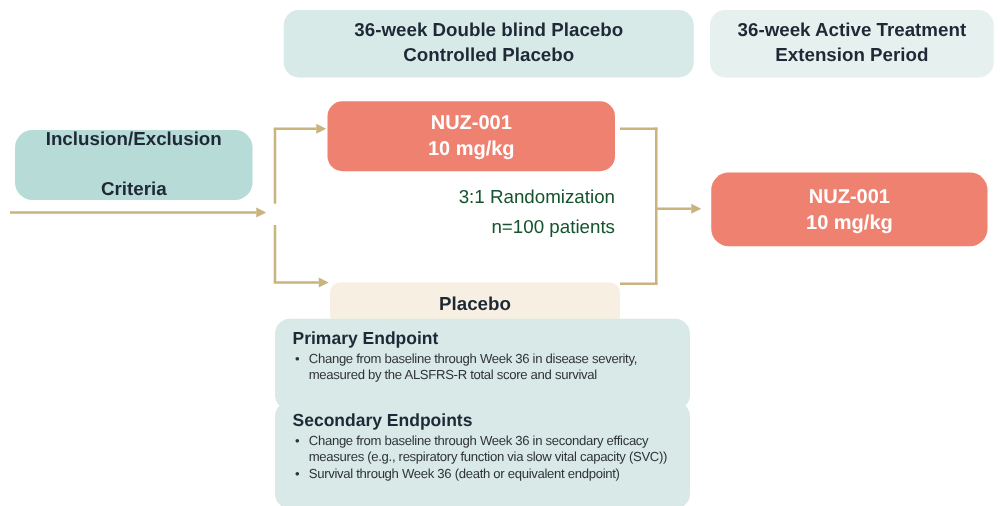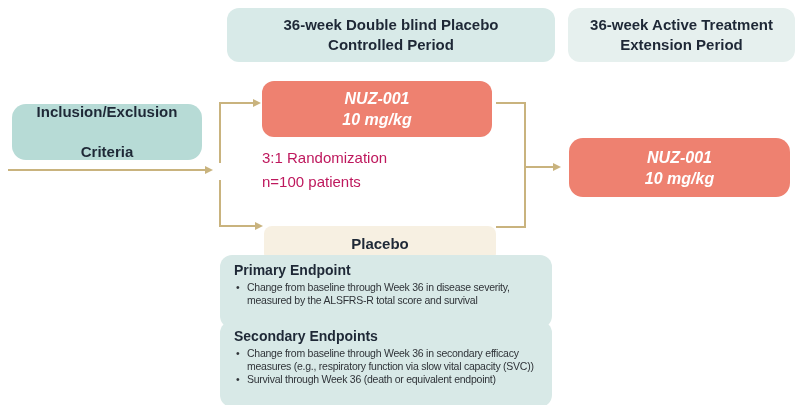--- a/index.html
+++ b/index.html
@@ -38,36 +38,35 @@
     font-size: 15px;
     line-height: 20px;
   }
   .salmon-box {
     background: #ee8170;
     border-radius: 12px;
     color: #ffffff;
     font-weight: 700;
     font-size: 16px;
     line-height: 21px;
-    font-style: italic;
   }
   .cream-box {
     background: #f7f0e2;
     border-radius: 8px;
     color: #1e2836;
     font-weight: 700;
     font-size: 15px;
   }
   .center-note {
     position: absolute;
     left: 262px;
     top: 146px;
     width: 230px;
-    text-align: left;
-    color: #be185d;
+    text-align: right;
+    color: #14532d;
     font-size: 15px;
     line-height: 24px;
   }
   .endpoint-box {
     position: absolute;
     left: 220px;
     width: 332px;
     background: #d8e9e7;
     border-radius: 12px;
     padding: 6px 10px 21px 14px;
@@ -107,21 +106,21 @@
     border-left: 8px solid #c9b37e;
   }
 </style>
 </head>
 <body>
 
 <div class="canvas">
 
   <div class="box header-box" style="left:227px; top:8px; width:328px; height:54px;">
     <span>36-week Double blind Placebo</span>
-    <span>Controlled Period</span>
+    <span>Controlled Placebo</span>
   </div>
 
   <div class="box header-box lighter" style="left:568px; top:8px; width:227px; height:54px;">
     <span>36-week Active Treatment</span>
     <span>Extension Period</span>
   </div>
 
   <div class="box teal-box" style="left:12px; top:104px; width:190px; height:56px;gap:20px;">
     <span>Inclusion/Exclusion</span>
     <span>Criteria</span>

